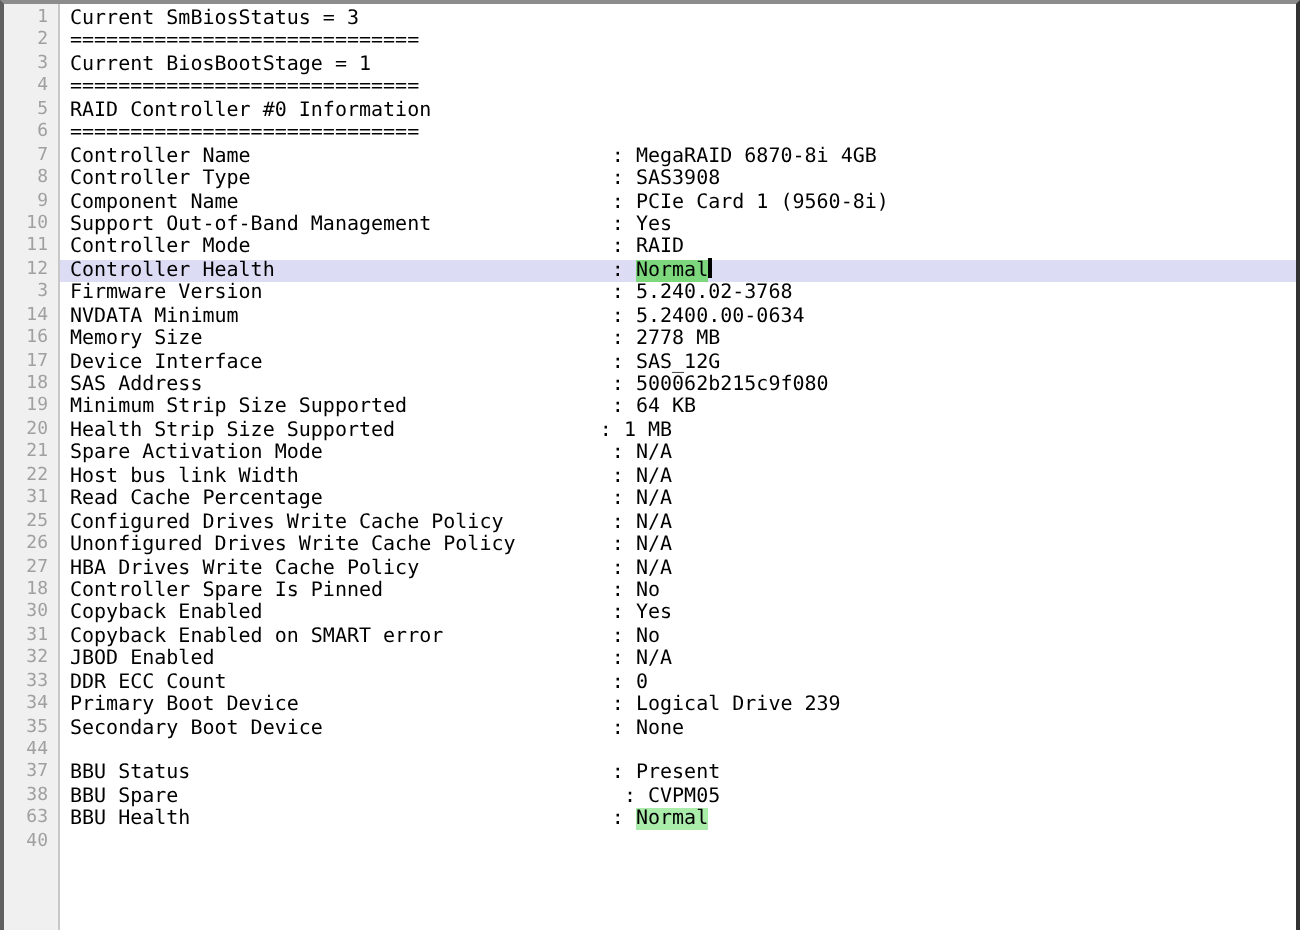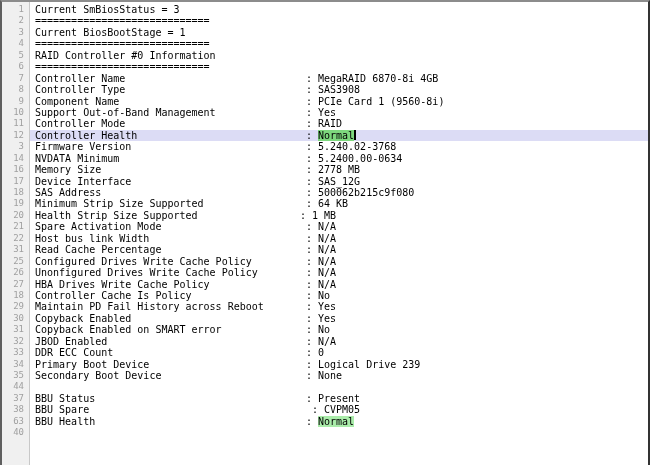--- a/index.html
+++ b/index.html
@@ -152,25 +152,21 @@
     <div class="line">
       <div class="gutter">26</div>
       <div class="content"><span>Unonfigured Drives Write Cache Policy        : </span><span>N/A</span></div>
     </div>
     <div class="line">
       <div class="gutter">27</div>
       <div class="content"><span>HBA Drives Write Cache Policy                : </span><span>N/A</span></div>
     </div>
     <div class="line">
       <div class="gutter">18</div>
-      <div class="content"><span>Controller Cache Is Policy                   : </span><span>No</span></div>
-    </div>
-    <div class="line">
-      <div class="gutter">29</div>
-      <div class="content"><span>Maintain PD Fail History across Reboot       : </span><span>Yes</span></div>
+      <div class="content"><span>Controller Spare Is Pinned                   : </span><span>No</span></div>
     </div>
     <div class="line">
       <div class="gutter">30</div>
       <div class="content"><span>Copyback Enabled                             : </span><span>Yes</span></div>
     </div>
     <div class="line">
       <div class="gutter">31</div>
       <div class="content"><span>Copyback Enabled on SMART error              : </span><span>No</span></div>
     </div>
     <div class="line">

